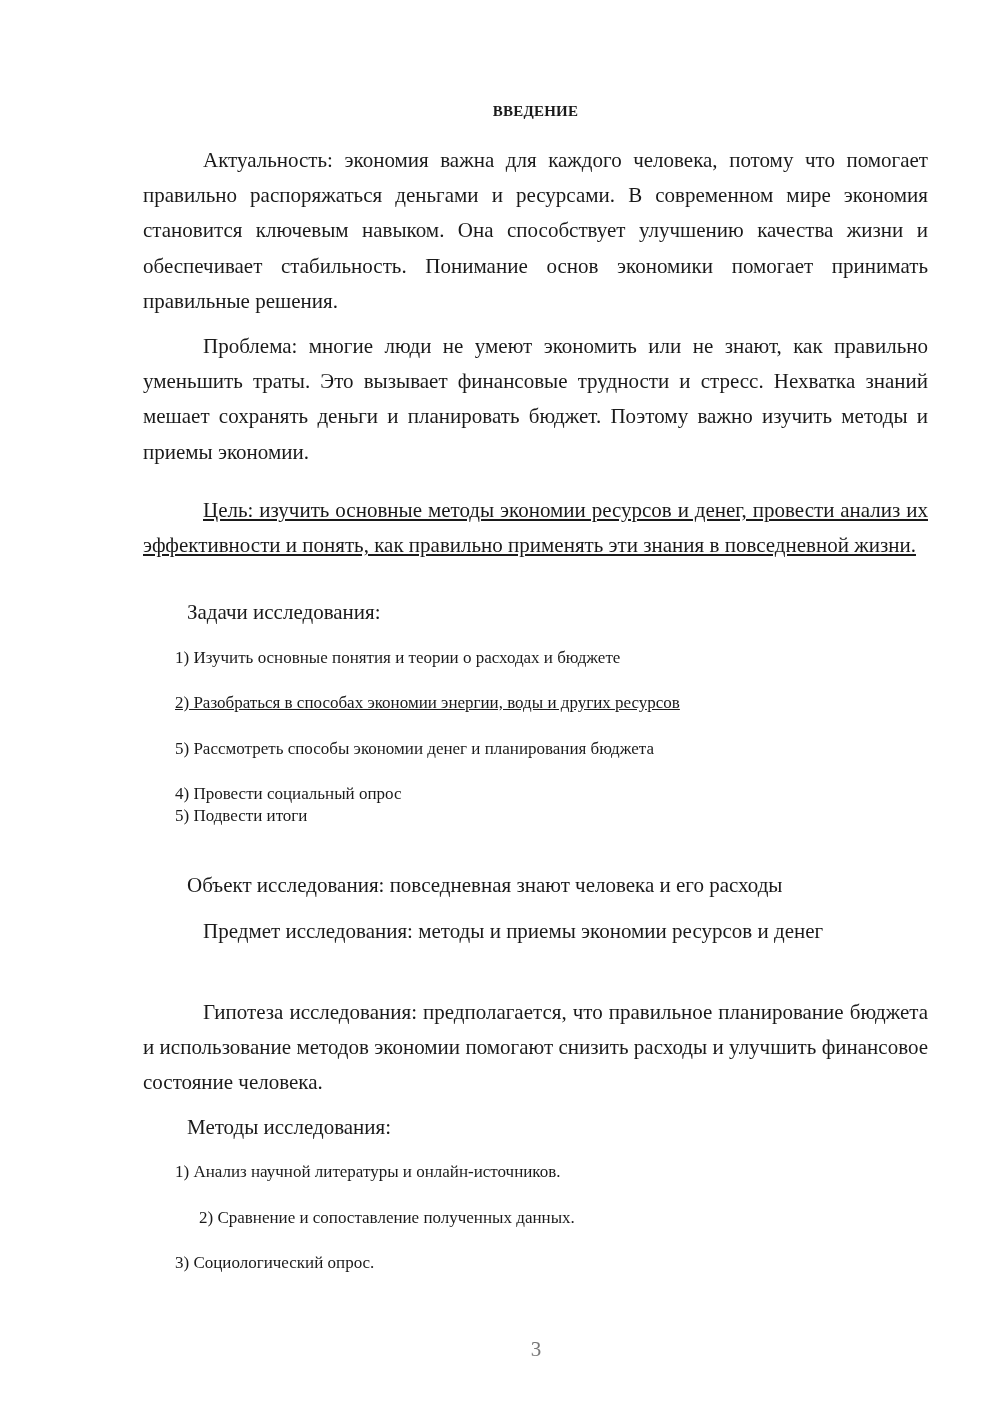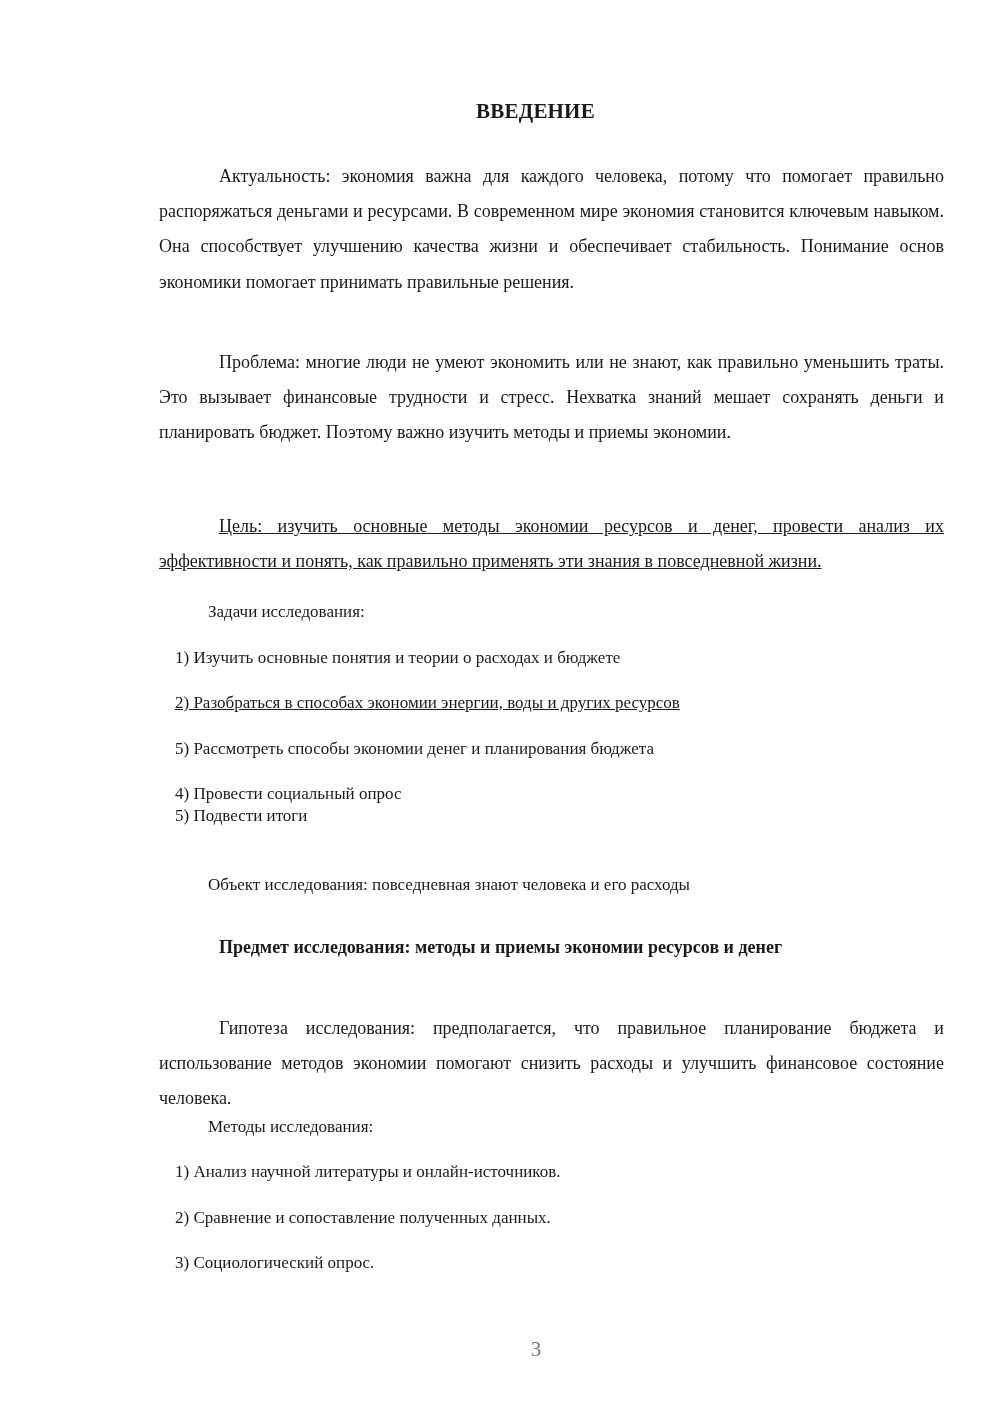--- a/index.html
+++ b/index.html
@@ -1,23 +1,23 @@
 <!DOCTYPE html>
 <html><head>
 <meta charset="utf-8">
 <style>
   html, body { margin:0; padding:0; background:#ffffff; }
   body { width:1000px; height:1414px; position:relative; overflow:hidden;
          font-family:"Liberation Serif", "DejaVu Serif", serif; color:#1a1a1a; }
   .page { position:absolute; left:143px; top:0; width:785px; }
   .title { position:absolute; left:0; width:785px; top:96px; text-align:center;
-           font-weight:bold; font-size:21px; line-height:30px; letter-spacing:0.2px; }
-  .para { position:absolute; left:0; width:785px; font-size:18px; line-height:35.2px;
-          text-align:justify; text-align-last:left; text-indent:60px; margin:16px; }
-  .plain { position:absolute; left:65px; font-size:17px; line-height:30px; white-space:nowrap; }
+           font-weight:bold; font-size:15px; line-height:30px; letter-spacing:0.2px; }
+  .para { position:absolute; left:0; width:785px; font-size:21px; line-height:35.2px;
+          text-align:justify; text-align-last:left; text-indent:60px; margin:0; }
+  .plain { position:absolute; left:44px; font-size:21px; line-height:30px; white-space:nowrap; }
   .item { position:absolute; left:32px; font-size:17px; line-height:30px; white-space:nowrap; }
   .pagenum { position:absolute; left:0; width:1072px; top:1335px; text-align:center;
              font-size:21px; color:#777777; line-height:28px; }
 </style>
 </head>
 <body>
 
 <div class="page">
   <div class="title">ВВЕДЕНИЕ</div>
 
@@ -26,22 +26,22 @@
   <p class="para" style="top:493px;text-decoration:underline;">Цель: изучить основные методы экономии ресурсов и денег, провести анализ их эффективности и понять, как правильно применять эти знания в повседневной жизни.</p>
 
   <div class="plain" style="top:597px;">Задачи исследования:</div>
   <div class="item" style="top:643px;">1) Изучить основные понятия и теории о расходах и бюджете</div>
   <div class="item" style="top:688px;text-decoration:underline;">2) Разобраться в способах экономии энергии, воды и других ресурсов</div>
   <div class="item" style="top:734px;">5) Рассмотреть способы экономии денег и планирования бюджета</div>
   <div class="item" style="top:779px;">4) Провести социальный опрос</div>
   <div class="item" style="top:801px;">5) Подвести итоги</div>
 
   <div class="plain" style="top:870px;">Объект исследования: повседневная знают человека и его расходы</div>
-  <p class="para" style="top:914px;font-weight:bold;">Предмет исследования: методы и приемы экономии ресурсов и денег</p>
+  <p class="para" style="top:914px;">Предмет исследования: методы и приемы экономии ресурсов и денег</p>
   <p class="para" style="top:995px;">Гипотеза исследования: предполагается, что правильное планирование бюджета и использование методов экономии помогают снизить расходы и улучшить финансовое состояние человека.</p>
 
   <div class="plain" style="top:1112px;text-align:center;">Методы исследования:</div>
   <div class="item" style="top:1157px;">1) Анализ научной литературы и онлайн-источников.</div>
-  <div class="item" style="top:1203px;">2) Сравнение и сопоставление полученных данных.</div>
+  <div class="item" style="top:1203px;margin-left:24px;">2) Сравнение и сопоставление полученных данных.</div>
   <div class="item" style="top:1248px;">3) Социологический опрос.</div>
 </div>
 
 <div class="pagenum">3</div>
 
 </body></html>

